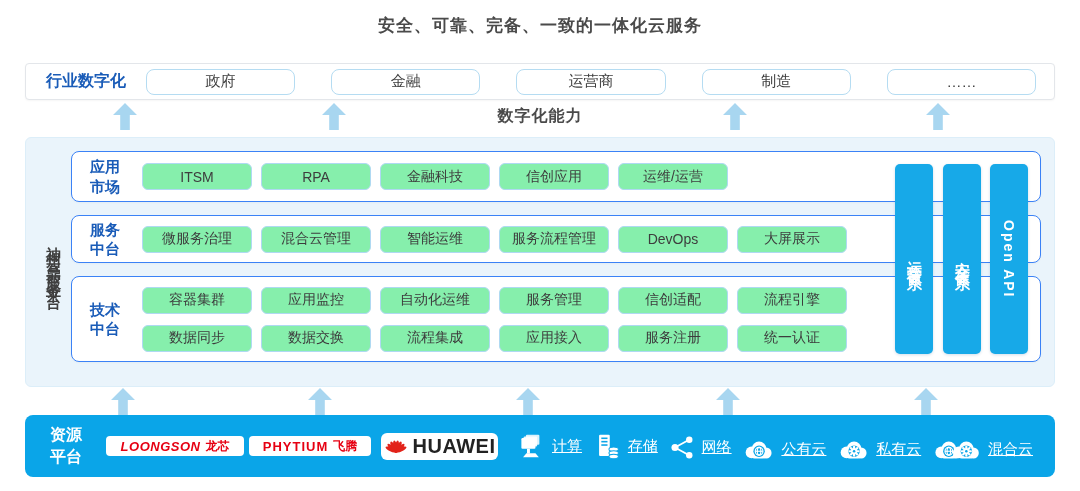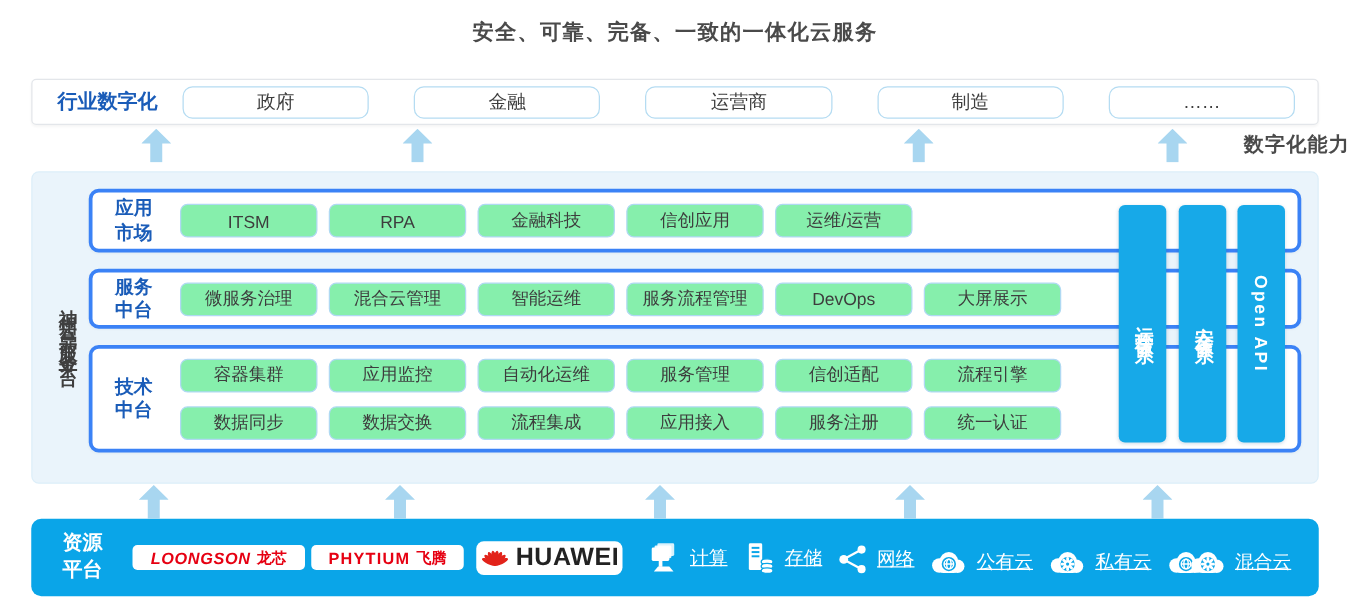--- a/index.html
+++ b/index.html
@@ -14,31 +14,31 @@
                   background:#fff; border:1px solid #E3E6EA; border-radius:4px;
                   display:flex; align-items:center; box-shadow:0 1px 2px rgba(0,0,0,.04); }
   .industry-label { width:120px; text-align:center; font-size:16px; font-weight:bold; color:#1A5CB8; }
   .industry-boxes { flex:1; display:flex; gap:36px; margin-right:18px; }
   .industry-box { flex:1; height:26px; background:#fff; border:1px solid #B5DCF2; border-radius:8px;
                   display:flex; align-items:center; justify-content:center; font-size:15px; color:#3D3D3D; }
 
   
   .arrow { position:absolute; width:24px; height:27px; background:#A8D6F0;
            clip-path:polygon(50% 0,100% 44%,70% 44%,70% 100%,30% 100%,30% 44%,0 44%); }
-  .cap-label { position:absolute; left:0; top:106px; width:100%; text-align:right;
+  .cap-label { position:absolute; left:0; top:106px; width:100%; text-align:center;
                font-size:16px; font-weight:bold; color:#4A4A4A; letter-spacing:1px; }
 
   
   .main-panel { position:absolute; left:25px; top:137px; width:1030px; height:250px;
                 background:#EAF4FB; border:1px solid #DCEEF9; border-radius:6px; }
   .side-label { position:absolute; left:11px; top:0; height:100%; width:32px;
                 display:flex; align-items:center; justify-content:center;
                 writing-mode:vertical-rl; text-orientation:mixed;
                 font-size:15px; font-weight:bold; color:#3F3F3F; letter-spacing:6px; }
-  .prow { position:absolute; width:970px; background:#fff; border:3px solid #3b82f6; border-radius:8px;
+  .prow { position:absolute; width:970px; background:#fff; border:1px solid #3b82f6; border-radius:8px;
           display:flex; align-items:center; box-shadow:0 1px 2px rgba(0,0,0,.03); }
   .prow-label { width:66px; text-align:center; font-size:15px; font-weight:bold;
                 color:#1A5CB8; line-height:1.3; }
   .pgrid { display:grid; grid-template-columns:repeat(6,110px); column-gap:9px; row-gap:11px; margin-left:4px; }
   .pbox { height:27px; background:#86efac; border:1px solid #AFD9F2; border-radius:6px;
           display:flex; align-items:center; justify-content:center; font-size:14px; color:#3D3D3D; white-space:nowrap; }
   .pillar { position:absolute; top:26px; width:38px; height:190px; background:#17A9E8; border-radius:5px;
             display:flex; align-items:center; justify-content:center;
             writing-mode:vertical-rl; text-orientation:mixed; color:#fff; font-weight:bold;
             font-size:15px; letter-spacing:5px; box-shadow:0 1px 3px rgba(0,80,140,.18); }

